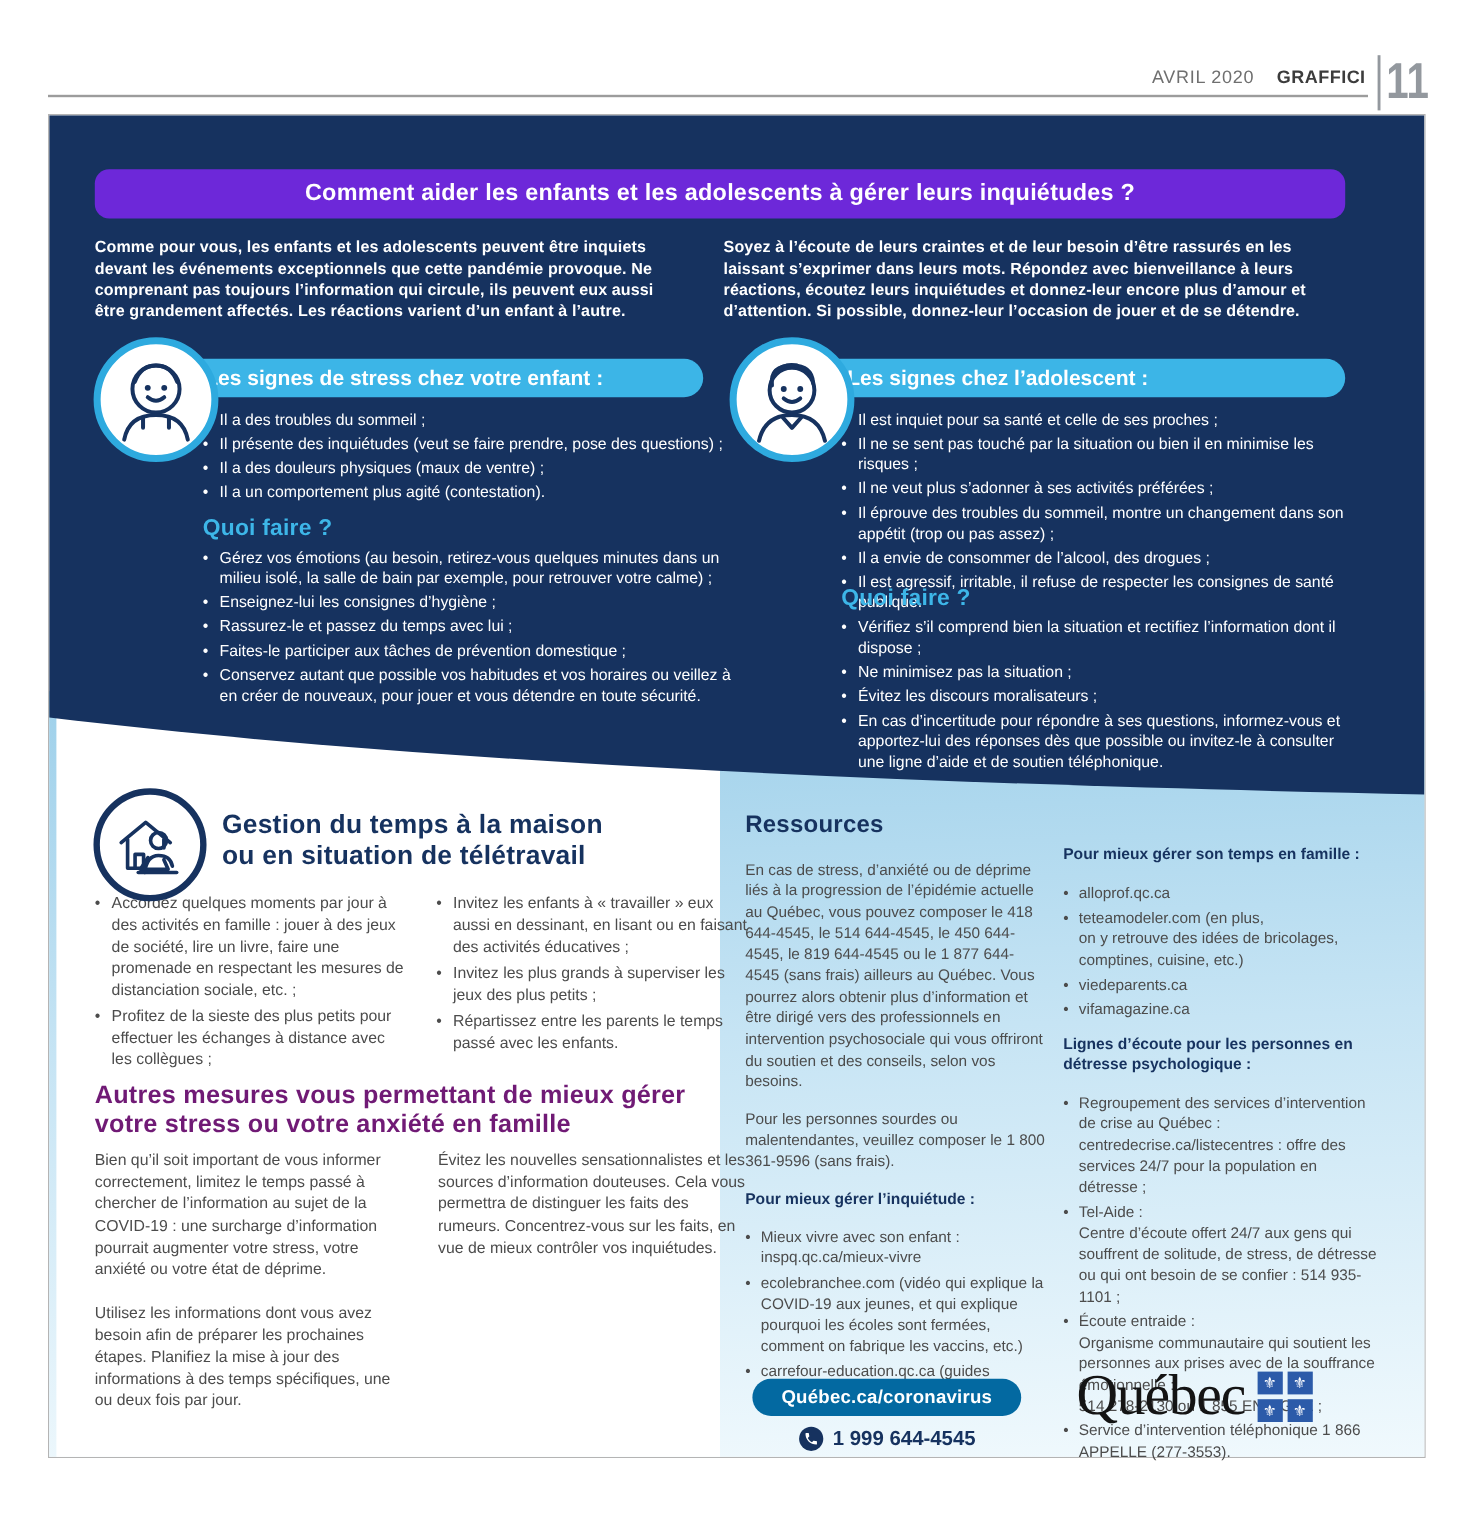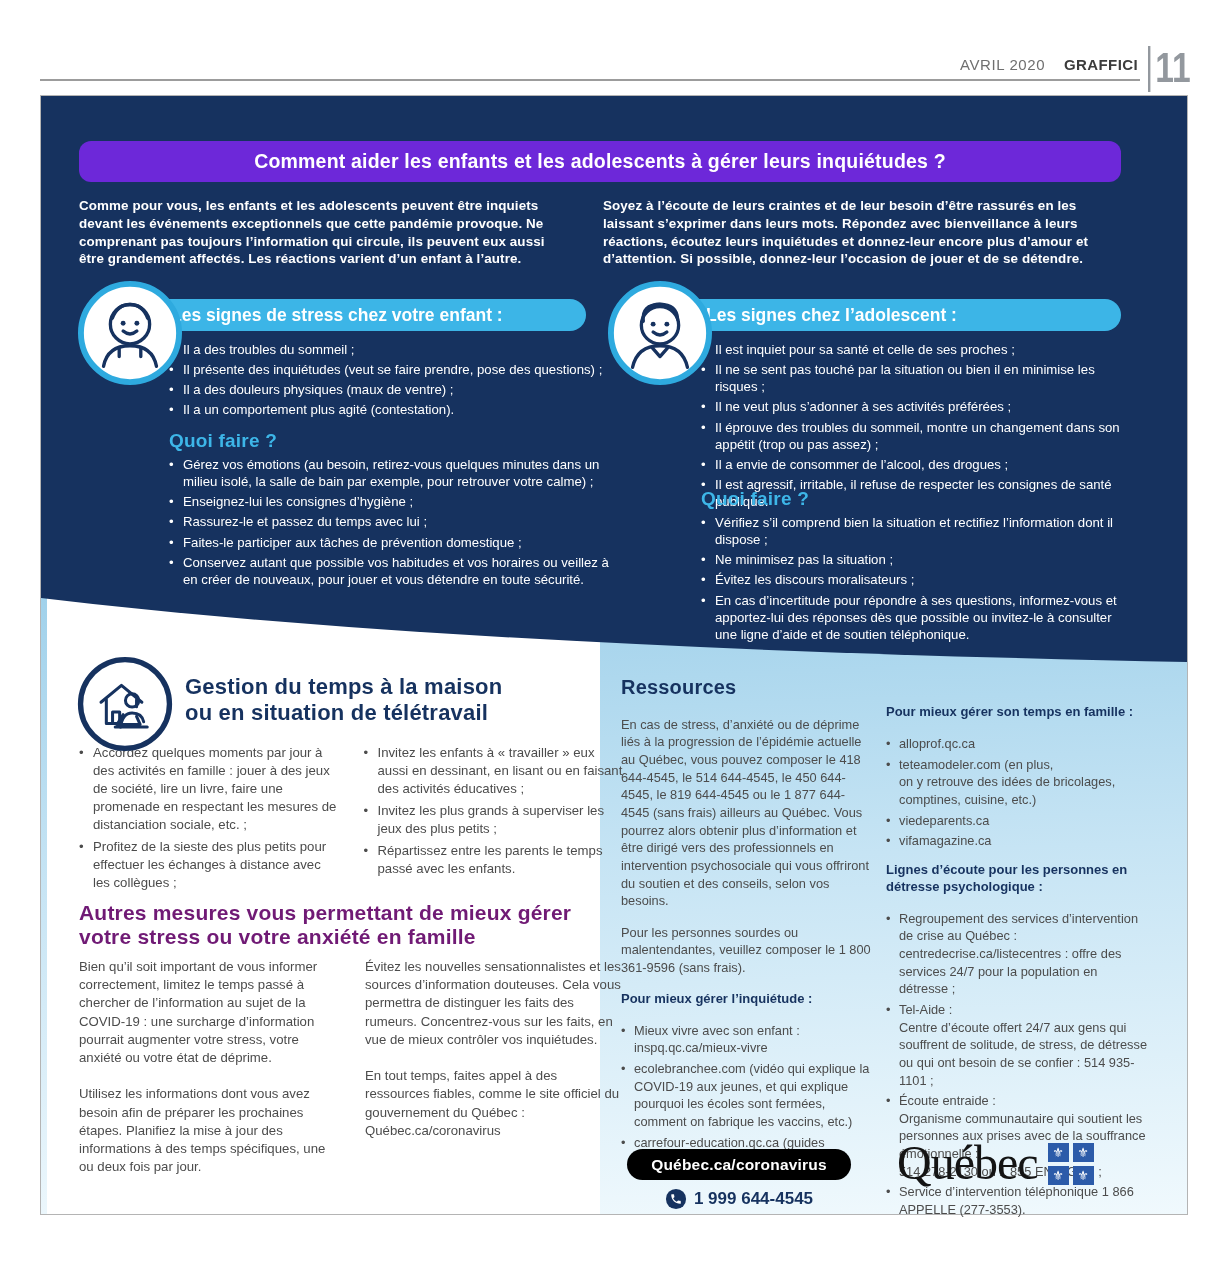--- a/index.html
+++ b/index.html
@@ -60,21 +60,21 @@
   .measures-cols p{margin:0 0 18px 0;}
 
   .res-col{position:absolute;color:#4c4c4c;font-size:12.8px;line-height:1.38;}
   .res-col p{margin:0 0 14px 0;}
   .res-head{color:#16325f;font-weight:bold;font-size:20px;margin:0 0 12px 0;letter-spacing:.2px;}
   .sub-head{color:#16325f;font-weight:bold;font-size:13px;margin:0 0 4px 0;line-height:1.3;}
   .res-col .li{position:relative;padding-left:13px;margin-bottom:3px;white-space:pre-line;}
   .res-col .li::before{content:"•";position:absolute;left:0;top:0;}
 
   
-  .cta-btn{position:absolute;left:586px;top:1053px;width:224px;height:31px;background:#000000;
+  .cta-btn{position:absolute;left:586px;top:1053px;width:224px;height:31px;background:#0369a1;
            border-radius:16px;color:#fff;font-weight:bold;font-size:15.5px;line-height:31px;
            text-align:center;letter-spacing:.2px;}
   .cta-phone{position:absolute;left:586px;top:1092px;width:224px;display:flex;
              align-items:center;justify-content:center;gap:7px;color:#16325f;
              font-weight:bold;font-size:17px;}
   .qc-logo{position:absolute;left:856px;top:1043px;display:flex;align-items:flex-start;gap:10px;}
   .qc-word{font-family:"Liberation Serif",serif;font-size:48px;color:#141414;
            letter-spacing:-1px;line-height:1;}
   .qc-flag{display:grid;grid-template-columns:21px 21px;grid-template-rows:19px 19px;
            gap:4px;margin-top:4px;}
@@ -200,21 +200,20 @@
       </div>
 
       <div class="measures-head">Autres mesures vous permettant de mieux gérer votre stress ou votre anxiété en famille</div>
       <div class="measures-cols">
         <div class="col">
           <p>Bien qu’il soit important de vous informer correctement, limitez le temps passé à chercher de l’information au sujet de la COVID-19 : une surcharge d’information pourrait augmenter votre stress, votre anxiété ou votre état de déprime.</p>
           <p>Utilisez les informations dont vous avez besoin afin de préparer les prochaines étapes. Planifiez la mise à jour des informations à des temps spécifiques, une ou deux fois par jour.</p>
         </div>
         <div class="col">
           <p>Évitez les nouvelles sensationnalistes et les sources d’information douteuses. Cela vous permettra de distinguer les faits des rumeurs. Concentrez-vous sur les faits, en vue de mieux contrôler vos inquiétudes.</p>
-          <p>En tout temps, faites appel à des ressources fiables, comme le site officiel du gouvernement du Québec : Québec.ca/coronavirus</p>
         </div>
       </div>
 
       <div class="res-col" style="left:580px;top:578px;width:252px;">
         <p class="res-head">Ressources</p>
         <p>En cas de stress, d’anxiété ou de déprime liés à la progression de l’épidémie actuelle au Québec, vous pouvez composer le 418 644-4545, le 514 644-4545, le 450 644-4545, le 819 644-4545 ou le 1 877 644-4545 (sans frais) ailleurs au Québec. Vous pourrez alors obtenir plus d’information et être dirigé vers des professionnels en intervention psychosociale qui vous offriront du soutien et des conseils, selon vos besoins.</p>
         <p>Pour les personnes sourdes ou malentendantes, veuillez composer le 1 800 361-9596 (sans frais).</p>
         <p class="sub-head">Pour mieux gérer l’inquiétude :</p>
         <div>
           <div class="li">Mieux vivre avec son enfant :

